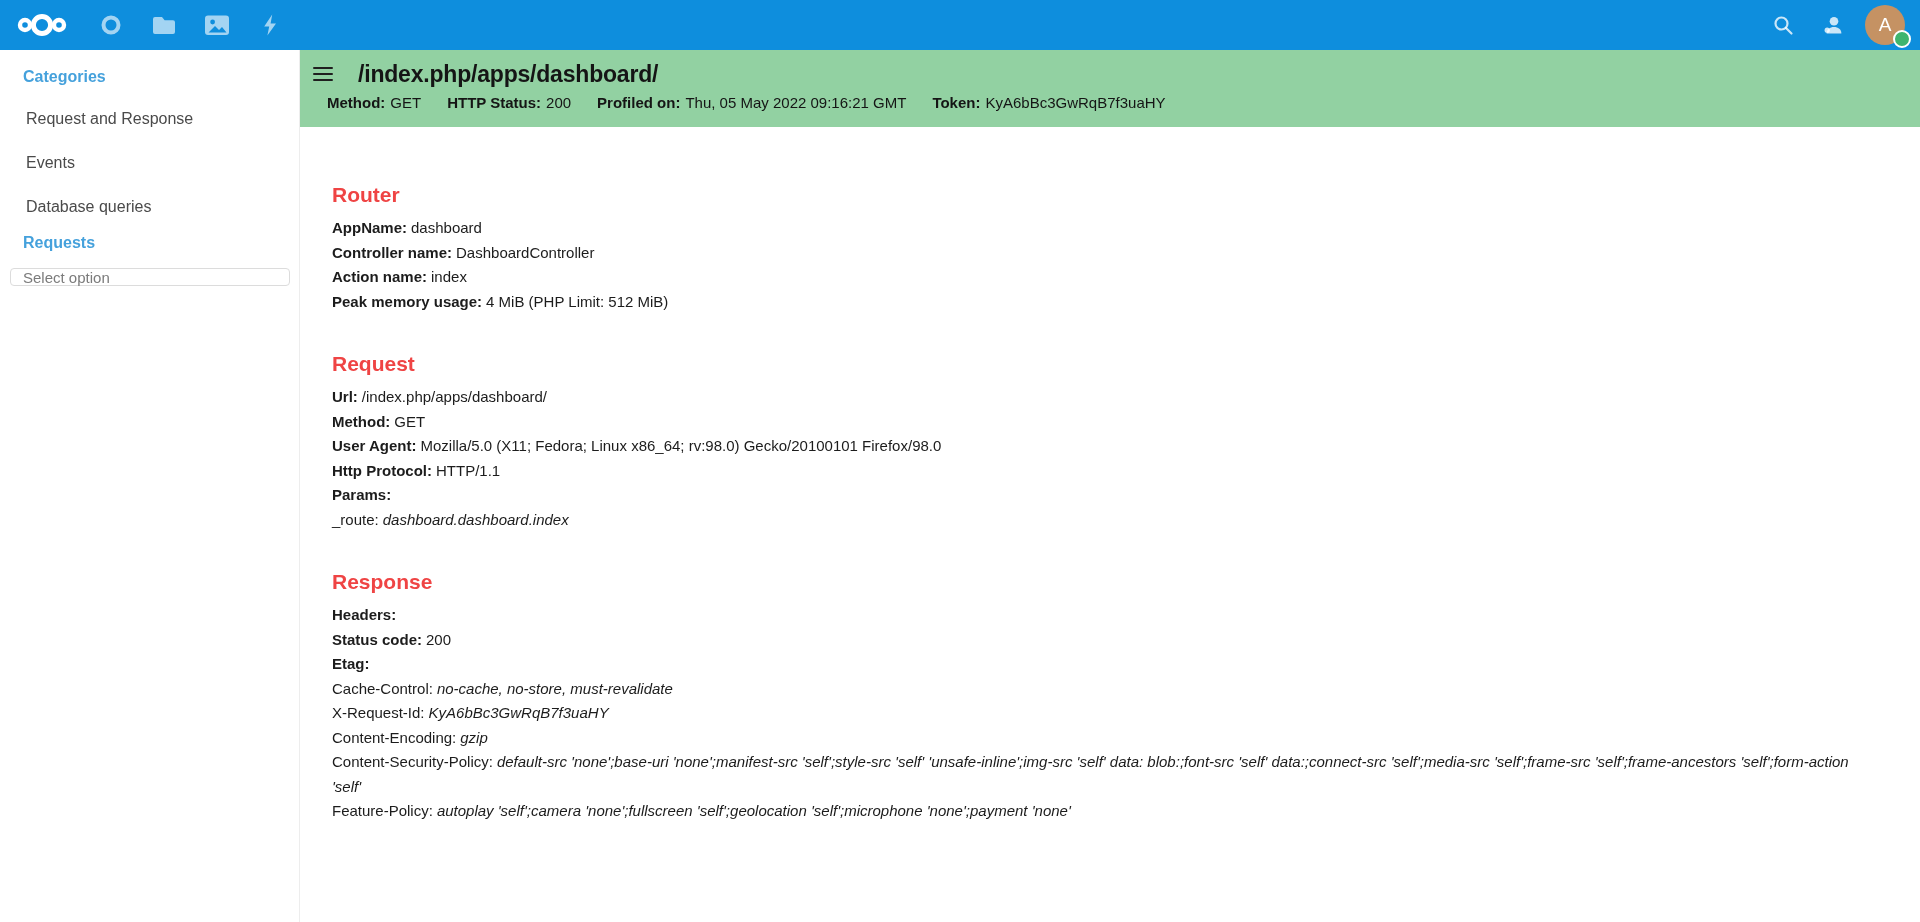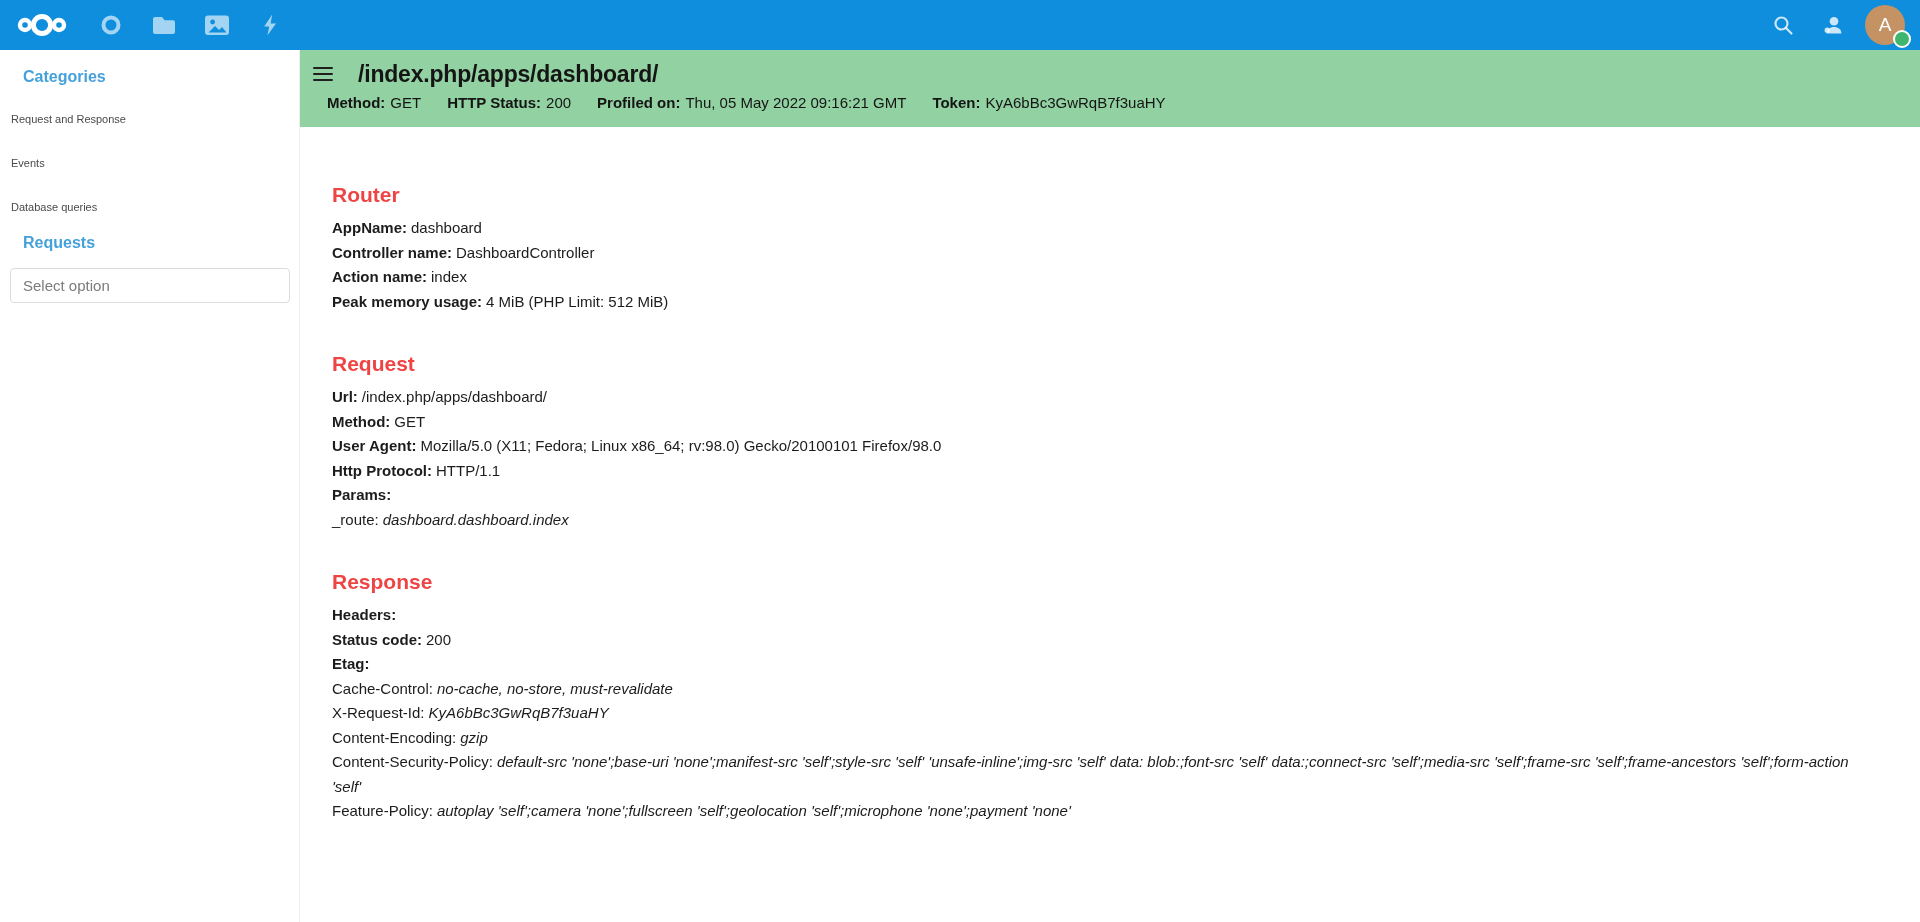--- a/index.html
+++ b/index.html
@@ -19,24 +19,24 @@
             color:#fff; font-size:19px; display:flex; align-items:center; justify-content:center; }
   .status-dot { position:absolute; right:1px; bottom:2px; width:18px; height:18px; border-radius:50%;
                 background:var(--status,#3fb56e); border:2px solid #fff; }
 
   
   .sidebar { position:absolute; top:50px; left:0; width:300px; height:872px; background:#fff;
              border-right:1px solid #ededed; padding-top:13px; z-index:10; }
   .side-heading { color:var(--accent,#45a1dc); font-weight:bold; font-size:16px;
                   padding:5px 0 5px 23px; }
   .side-list { margin-top:6px; }
-  .side-item { font-size:11px; color:#4a4a4a; padding-left:11px; height:44px;
+  .side-item { font-size:16px; color:#4a4a4a; padding-left:26px; height:44px;
                display:flex; align-items:center; cursor:pointer; }
   .requests-heading { }
-  .select-box { margin:11px 10px 0 10px; width:280px; height:35px; border:1px solid #dcdcdc;
+  .select-box { margin:11px 10px 0 10px; width:280px; height:18px; border:1px solid #dcdcdc;
                 border-radius:4px; display:flex; align-items:center; padding-left:12px;
                 color:#7b7b7b; font-size:15px; background:#fff; cursor:pointer; }
 
   
   .main { position:absolute; top:50px; left:300px; width:1620px; height:872px; }
   .profile-header { background:var(--green,#92d1a2); height:77px; }
   .ph-top { display:flex; align-items:center; padding-top:10px; height:38px; }
   .menu-btn { margin-left:13px; width:20px; cursor:pointer; }
   .menu-btn .bar { height:2.5px; background:#1f1f1f; margin:3.5px 0; border-radius:1px; }
   .ph-title { margin-left:25px; font-size:23px; font-weight:bold; color:#151515; letter-spacing:-0.2px; }

